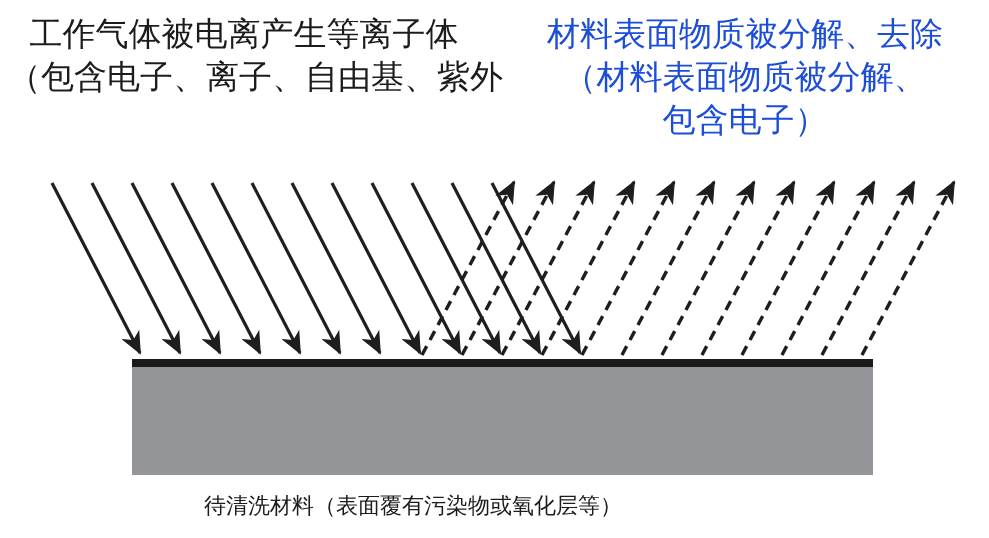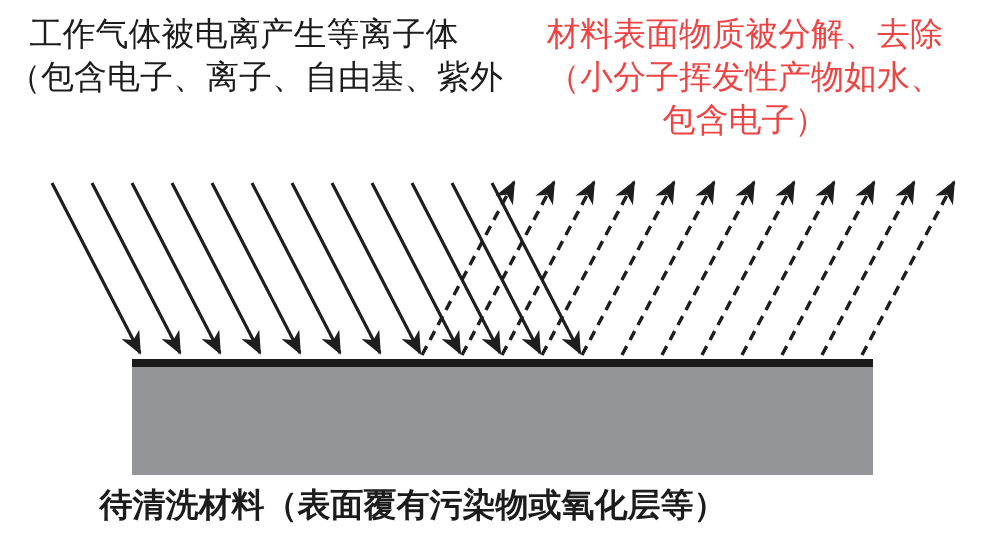--- a/index.html
+++ b/index.html
@@ -31,22 +31,21 @@
     font-weight: 500;
     white-space: nowrap;
   }
   .label .line { white-space: nowrap; }
   .tl { left: 8px;   top: 13px; width: 472px; }
   .tr { left: 506px; top: 13px; width: 478px; }
   .caption {
     left: 0;
     top: 484px;
     width: 826px;
-    font-size: 33px;
-    font-weight: bold;
+    font-size: 22px;
   }
 </style>
 </head>
 <body style="background: rgb(255, 255, 255);">
 
 <div class="stage">
 
   <svg id="diagram-svg" width="989" height="538" viewBox="0 0 989 538" xmlns="http://www.w3.org/2000/svg">
     <defs>
       <marker id="ah" viewBox="0 0 24 20" markerWidth="24" markerHeight="20" markerUnits="userSpaceOnUse" refX="21" refY="10" orient="auto">
@@ -83,21 +82,21 @@
       </g>
     <rect id="bar-body" x="132" y="367" width="741" height="108" fill="#949599"></rect>
     <rect id="bar-top" x="132" y="359" width="741" height="8" fill="#1a1a1a"></rect>
   </svg>
 
   <div class="label tl" style="color: rgb(28, 28, 28);">
     <div class="line">工作气体被电离产生等离子体</div>
     <div class="line">（包含电子、离子、自由基、紫外</div>
   </div>
 
-  <div class="label tr" style="color: #ef4444;">
+  <div class="label tr" style="color: #1d4ed8;">
     <div class="line">材料表面物质被分解、去除</div>
-    <div class="line">（小分子挥发性产物如水、</div>
+    <div class="line">（材料表面物质被分解、</div>
     <div class="line">包含电子）</div>
   </div>
 
   <div class="label caption" style="color: rgb(28, 28, 28);">待清洗材料（表面覆有污染物或氧化层等）</div>
 
 </div>
 
 </body></html>

